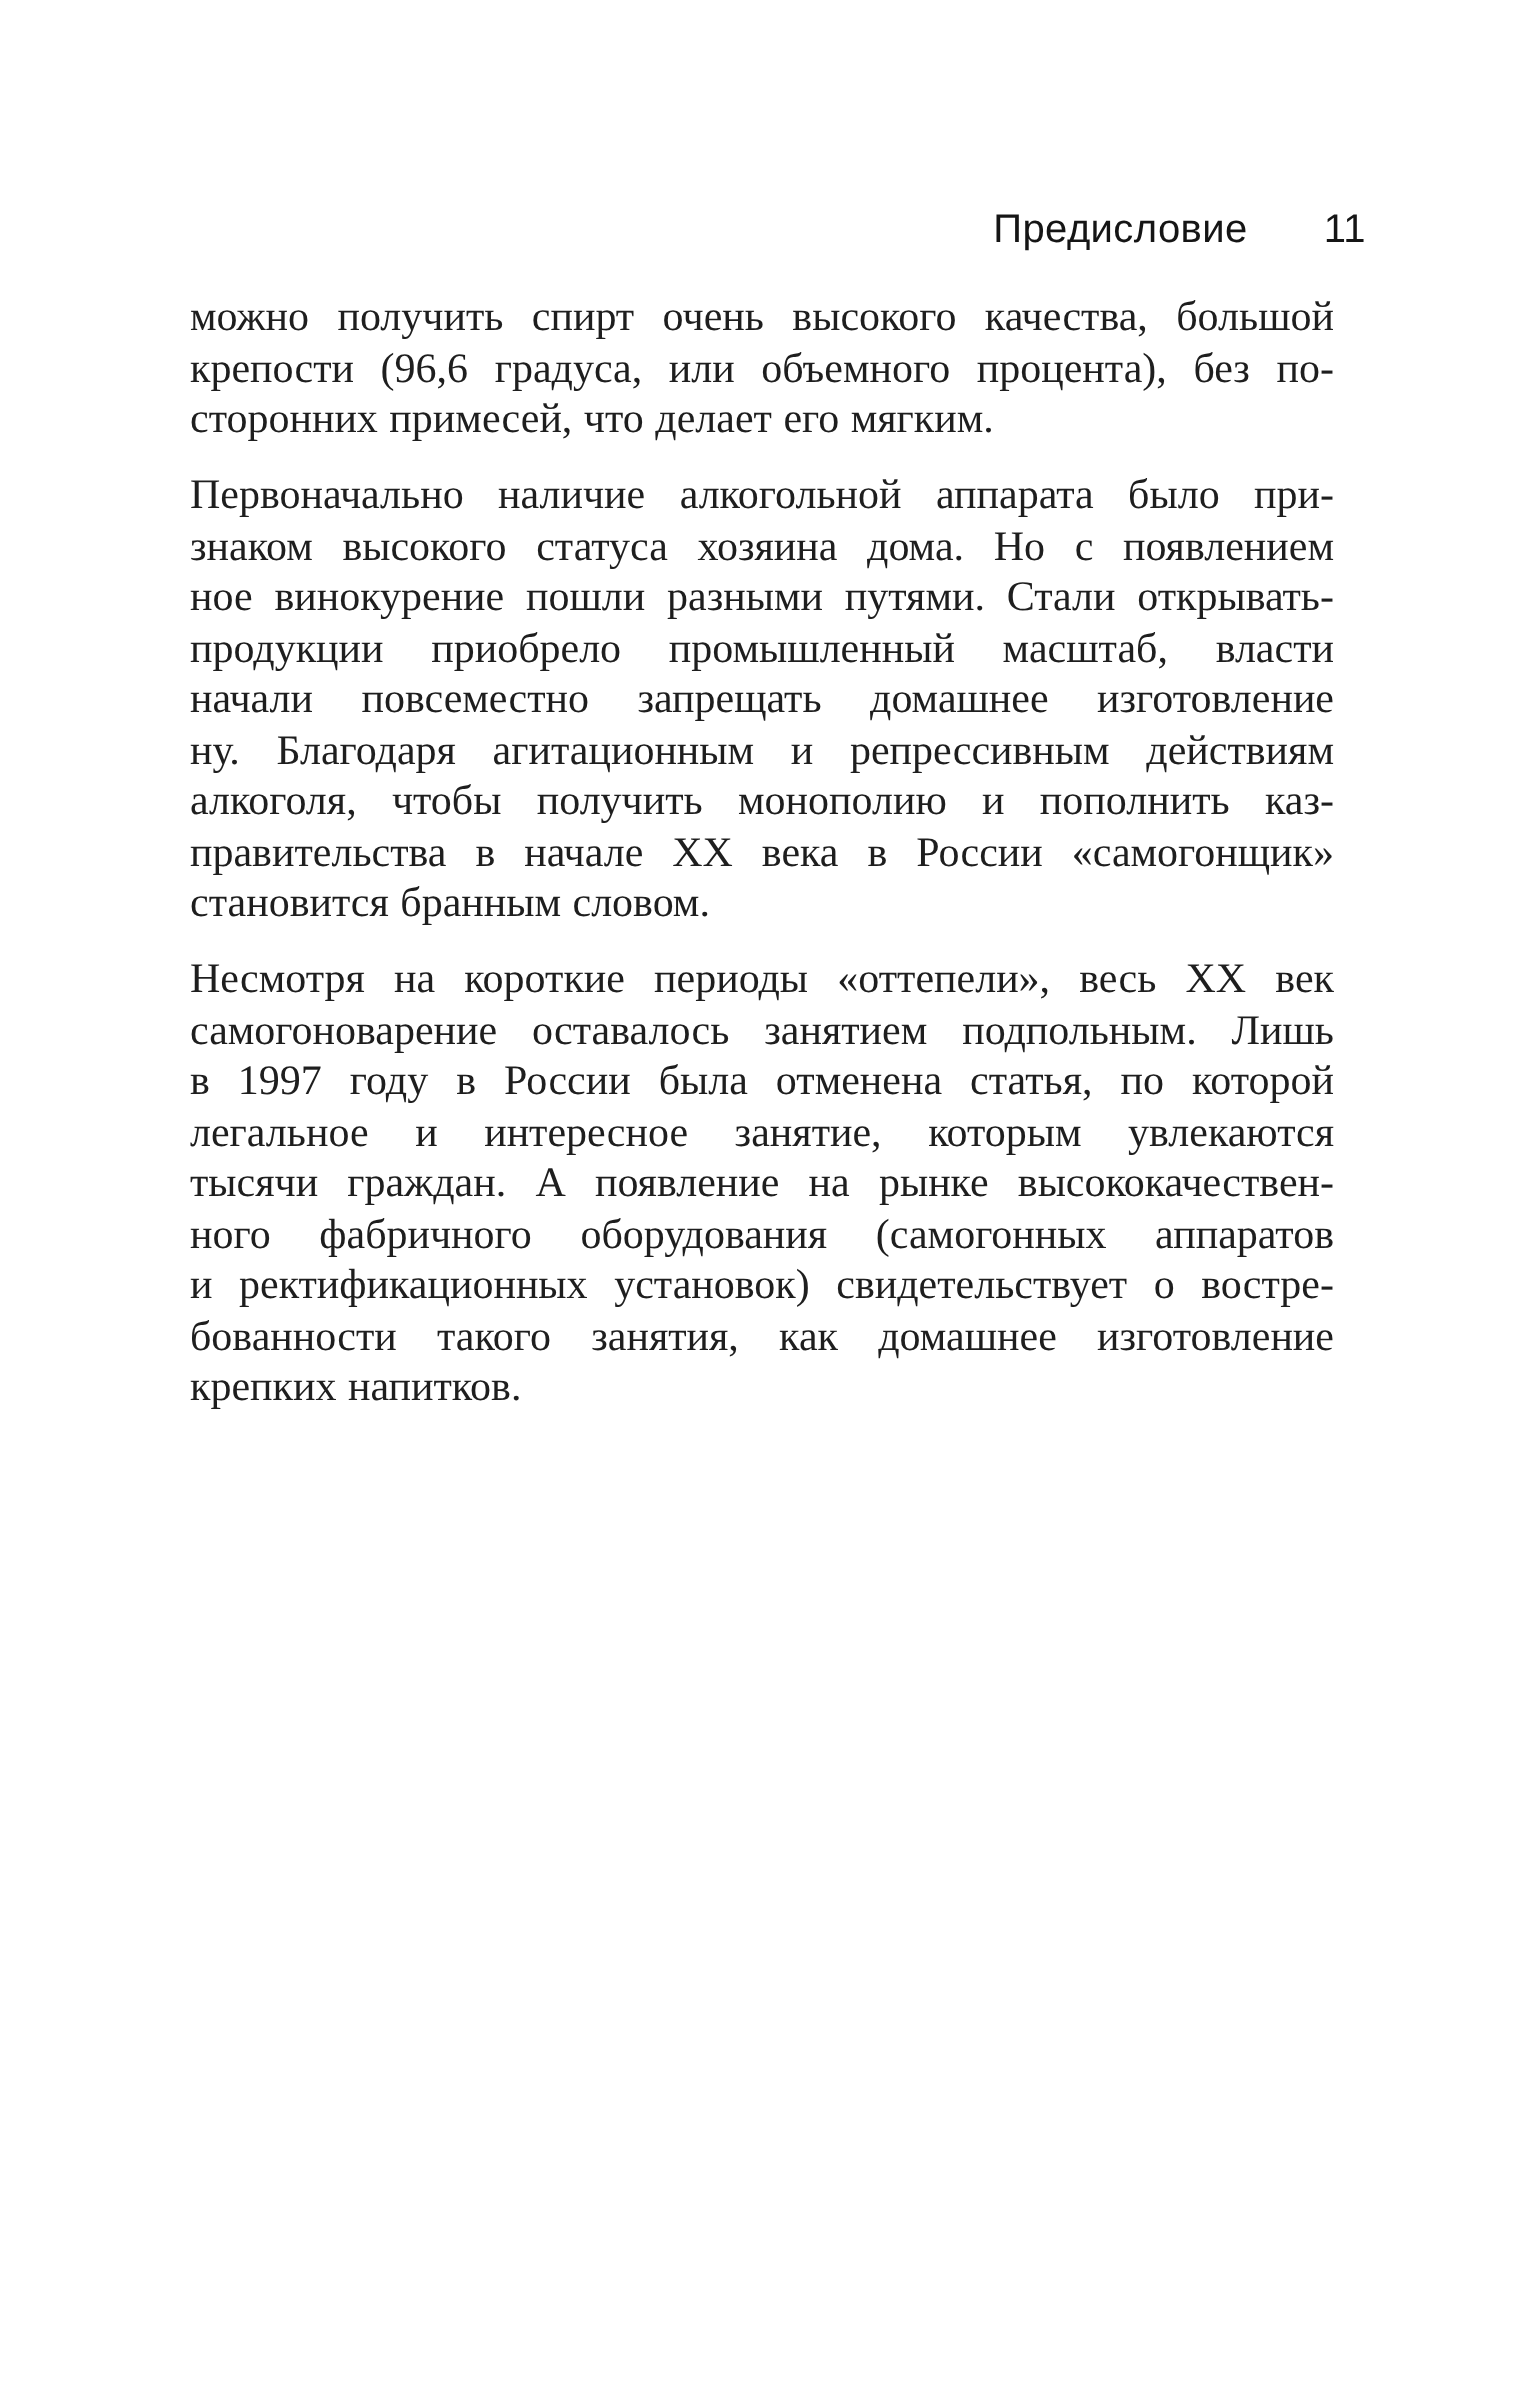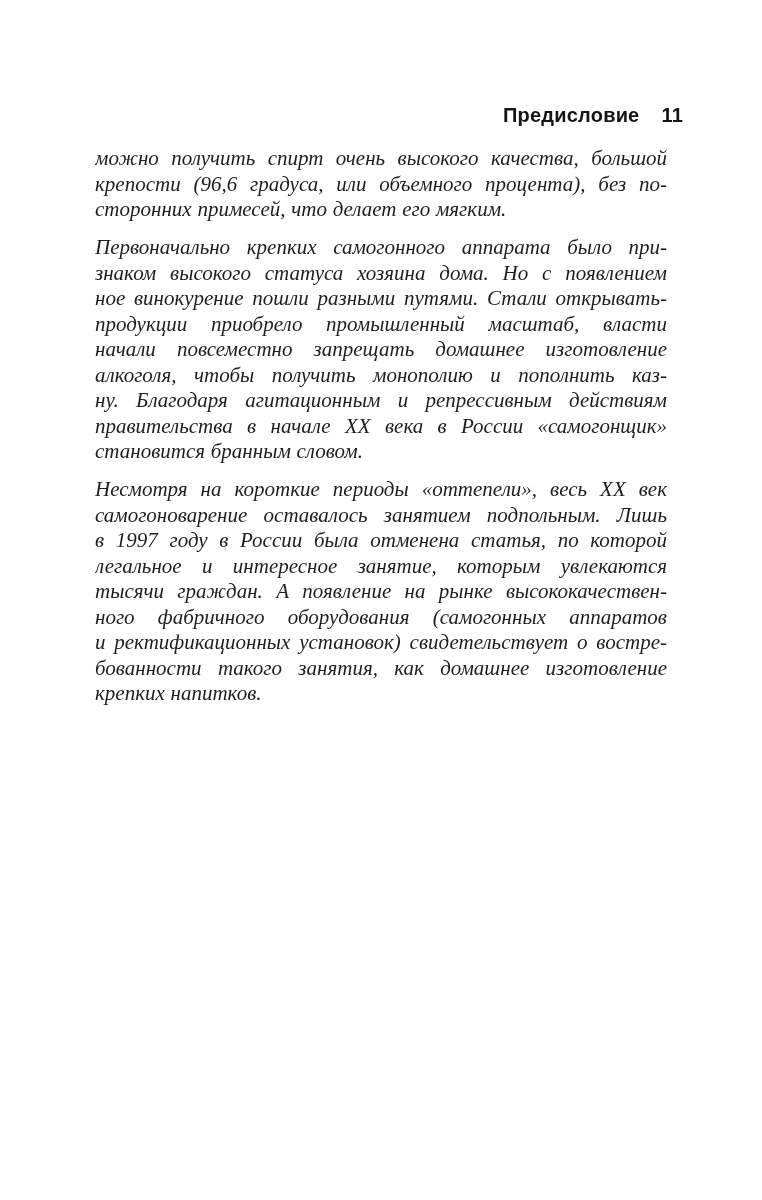--- a/index.html
+++ b/index.html
@@ -15,23 +15,23 @@
     overflow: hidden;
     font-family: "Liberation Serif", "DejaVu Serif", serif;
   }
   
   .running-header {
     position: absolute;
     top: 104px;
     right: 79px;
     display: flex;
     align-items: flex-end;
-    gap: 22px;
+    gap: 38px;
     font-family: "Liberation Sans", "DejaVu Sans", sans-serif;
-    font-weight: 700;
+    font-weight: 400;
     font-size: 20px;
     line-height: 22px;
     color: #151515;
     letter-spacing: 0.2px;
   }
   
   .text-block {
     position: absolute;
     left: 95px;
     top: 146px;
@@ -42,21 +42,20 @@
   .paragraph + .paragraph {
     margin-top: 12.5px;
   }
   .line {
     line-height: 25.5px;
     height: 25.5px;
     text-align: justify;
     text-align-last: justify;
     overflow: hidden;
     word-spacing: 0.5px;
-    font-style: italic;
   }
   .line--last {
     text-align-last: left;
   }
 </style>
 </head>
 <body>
 
 <div class="page">
 
@@ -67,27 +66,27 @@
 
   <div class="text-block">
 
     <div class="paragraph">
       <div class="line">можно получить спирт очень высокого качества, большой</div>
       <div class="line">крепости (96,6 градуса, или объемного процента), без по-</div>
       <div class="line line--last">сторонних примесей, что делает его мягким.</div>
     </div>
 
     <div class="paragraph">
-      <div class="line">Первоначально крепких самогонного аппарата было при-</div>
+      <div class="line">Первоначально наличие алкогольной аппарата было при-</div>
       <div class="line">знаком высокого статуса хозяина дома. Но с появлением</div>
       <div class="line">ное винокурение пошли разными путями. Стали открывать-</div>
       <div class="line">продукции приобрело промышленный масштаб, власти</div>
       <div class="line">начали повсеместно запрещать домашнее изготовление</div>
+      <div class="line">ну. Благодаря агитационным и репрессивным действиям</div>
       <div class="line">алкоголя, чтобы получить монополию и пополнить каз-</div>
-      <div class="line">ну. Благодаря агитационным и репрессивным действиям</div>
       <div class="line">правительства в начале XX века в России «самогонщик»</div>
       <div class="line line--last">становится бранным словом.</div>
     </div>
 
     <div class="paragraph">
       <div class="line">Несмотря на короткие периоды «оттепели», весь XX век</div>
       <div class="line">самогоноварение оставалось занятием подпольным. Лишь</div>
       <div class="line">в 1997 году в России была отменена статья, по которой</div>
       <div class="line">легальное и интересное занятие, которым увлекаются</div>
       <div class="line">тысячи граждан. А появление на рынке высококачествен-</div>

